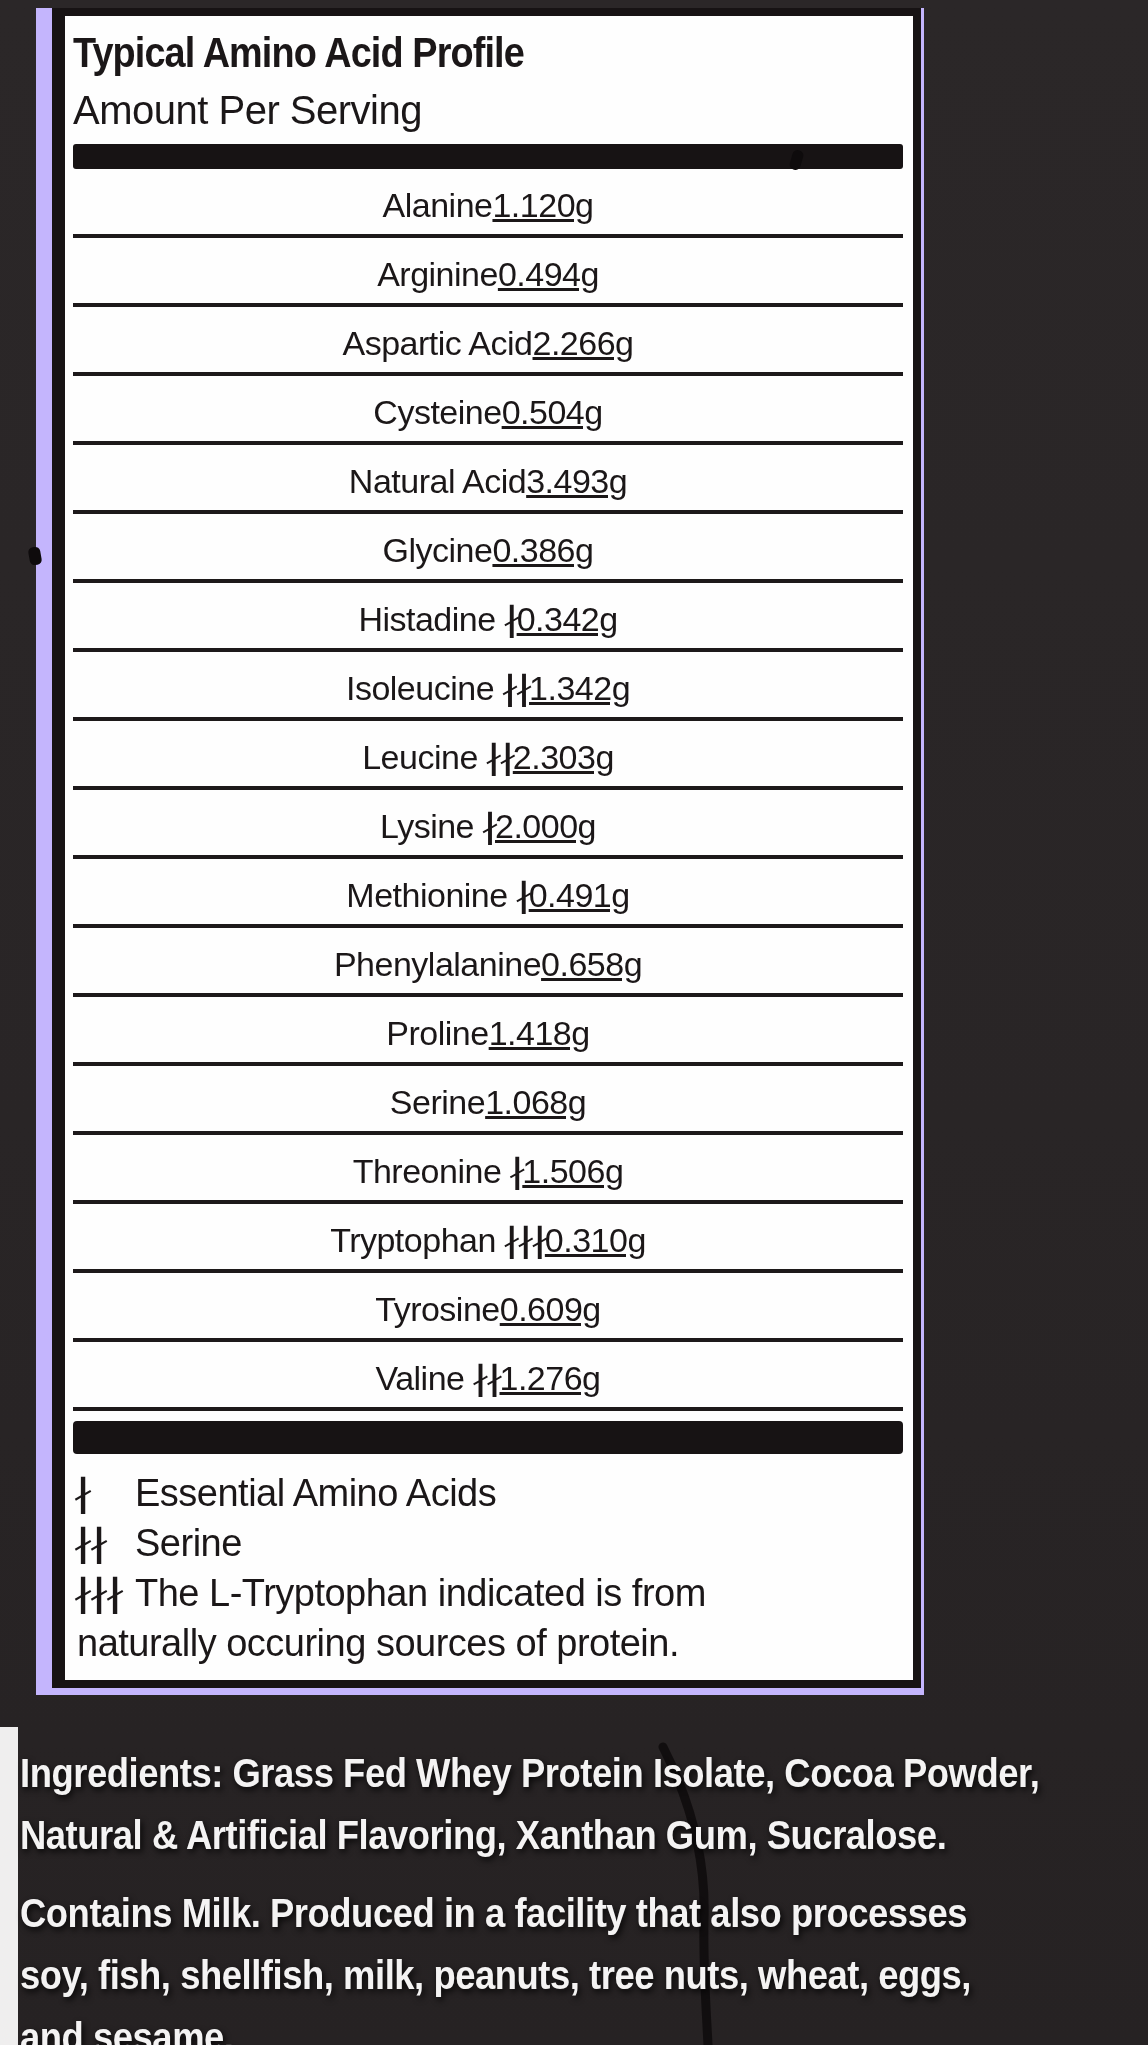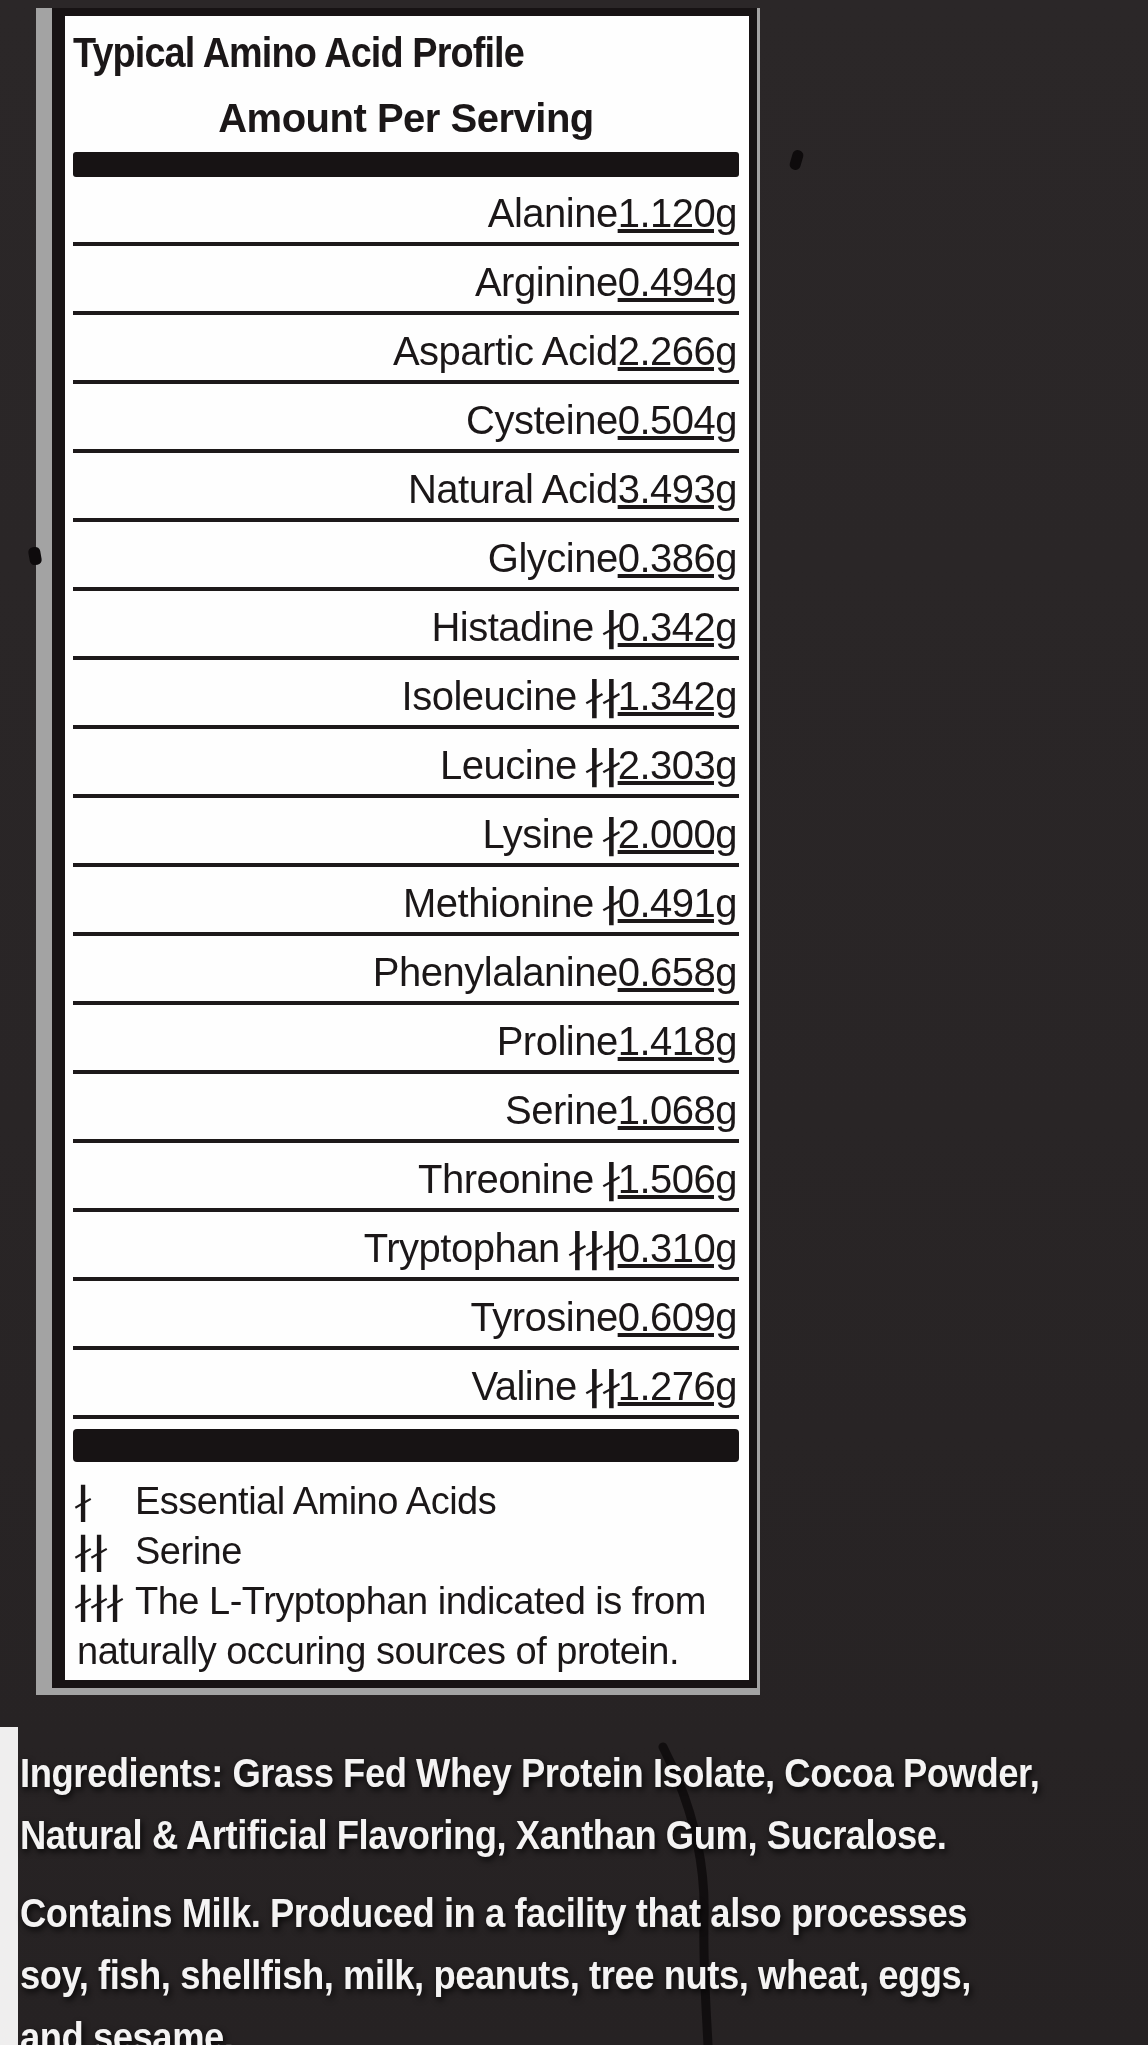--- a/index.html
+++ b/index.html
@@ -5,50 +5,49 @@
   html,body{margin:0;padding:0;}
   body{
     width:1148px;height:2045px;position:relative;overflow:hidden;
     background:linear-gradient(180deg,#2b2728 0%,#292526 55%,#262223 100%);
     font-family:"Liberation Sans",sans-serif;
   }
   .stage{position:absolute;inset:0;}
 
   
   .panel{
-    position:absolute;left:36px;top:8px;width:724px;height:1687px;
-    background:#a3a3a3;
+    position:absolute;left:36px;top:8px;width:888px;height:1687px;
+    background:#c4b5fd;
   }
   .panel-border{
     position:absolute;left:16px;right:3px;top:0;bottom:7px;
     border:8px solid #171314;border-left-width:13px;
     background:#fefefe;
   }
   .panel-content{
     position:absolute;inset:0;
     padding:12px 10px 0 8px;
     color:#1b1718;
   }
   .panel-title{
     font-size:43px;font-weight:bold;letter-spacing:-1px;line-height:48px;
     white-space:nowrap;transform:scaleX(0.88);transform-origin:0 50%;
   }
   .col-header{
-    margin-top:20px;font-size:40px;letter-spacing:-0.5px;line-height:44px;
-    text-align:center;
-    font-weight:bold;
+    margin-top:12px;font-size:40px;letter-spacing:-0.5px;line-height:44px;
+    text-align:left;
   }
   .bar{background:#171314;border-radius:3px;}
   .bar1{height:25px;margin-top:12px;}
   .bar2{height:33px;margin-top:10px;border-radius:4px;}
 
   .row{
     height:69px;box-sizing:border-box;border-bottom:4px solid #1d191a;
-    display:flex;justify-content:flex-end;align-items:flex-start;
-    padding:16px 2px 0 2px;font-size:40px;letter-spacing:-0.5px;line-height:40px;
+    display:flex;justify-content:center;align-items:flex-start;
+    padding:16px 2px 0 2px;font-size:34px;letter-spacing:-0.5px;line-height:40px;
   }
   .dg{
     font-family:"DejaVu Sans",sans-serif;font-weight:bold;letter-spacing:-3px;
   }
   .marks{margin-left:7px;}
   .cell-val{letter-spacing:-0.5px;text-decoration:underline;}
 
   .footnotes{margin-top:14px;font-size:38px;letter-spacing:-0.5px;line-height:50px;}
   .fn-sym{display:inline-block;min-width:62px;font-size:38px;}
   .fn-line2{margin-left:4px;}

